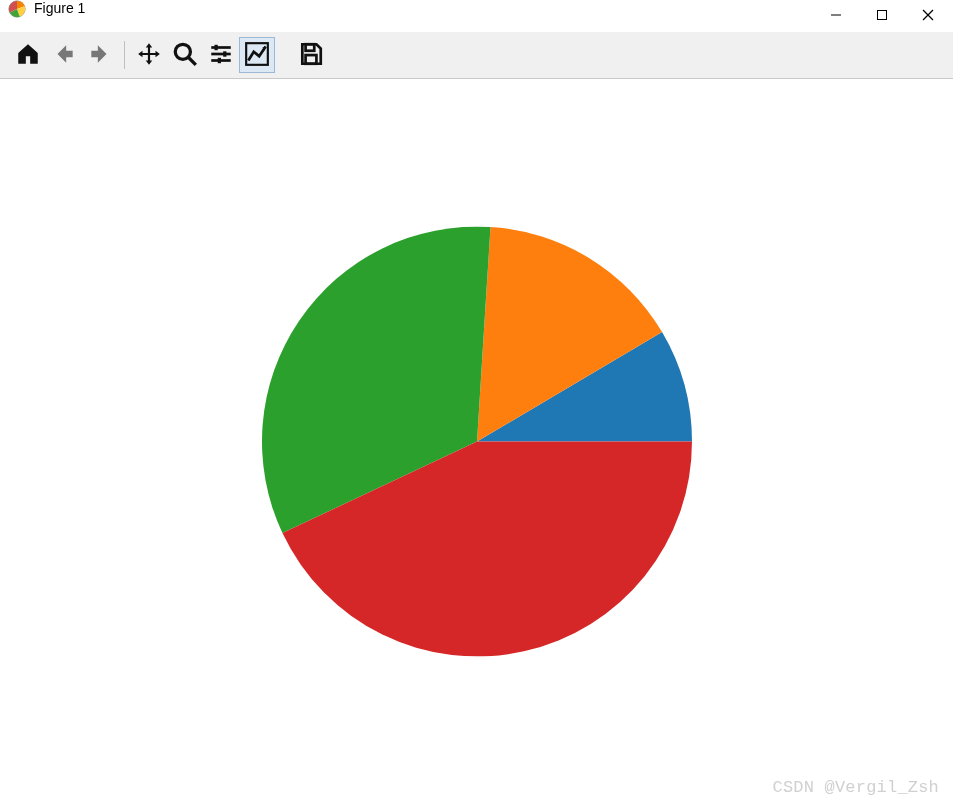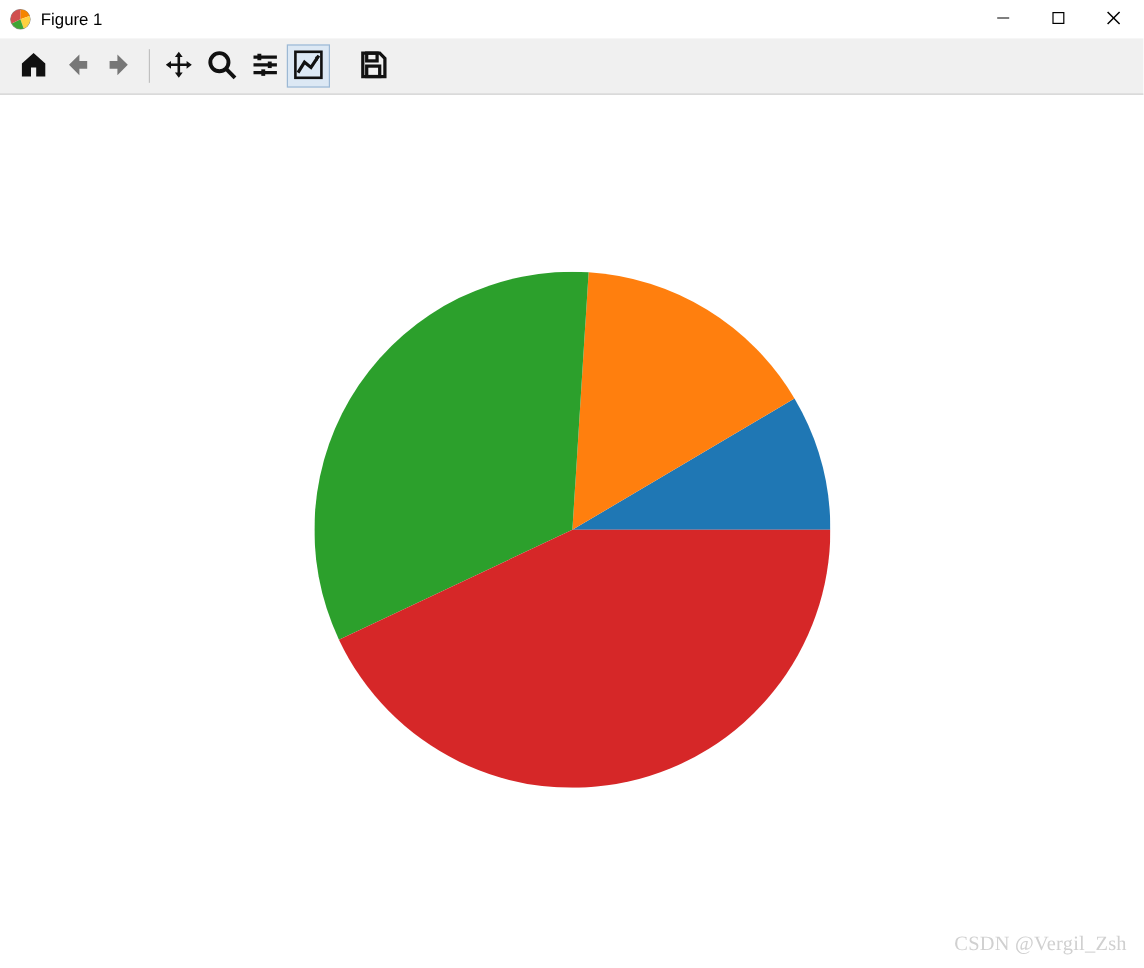--- a/index.html
+++ b/index.html
@@ -9,21 +9,20 @@
       background: #ffffff;
       font-family: "Segoe UI", Tahoma, sans-serif;
       font-size: 14px;
       color: #000;
       overflow: hidden;
       position: relative;
     }
     .titlebar {
       height: 32px;
       display: flex;
-      align-items: center;
       padding: 0 2px 0 8px;
       background: #ffffff;
     }
     .titlebar .app-icon {
       width: 18px;
       height: 18px;
       margin-right: 8px;
       display: inline-flex;
       align-items: center;
       justify-content: center;
@@ -87,21 +86,21 @@
       left: 50%;
       top: 50%;
       transform: translate(-50%, -50%);
     }
     .watermark {
       position: absolute;
       right: 14px;
       bottom: 10px;
       color: #d0d0d0;
       font-size: 17px;
-      font-family: Liberation Serif, serif;
+      font-family: Liberation Mono, monospace;
       letter-spacing: 0.2px;
     }
   </style>
 </head>
 <body>
 
 <div class="titlebar">
   <span class="app-icon">
     <svg viewBox="0 0 20 20">
       <circle cx="10" cy="10" r="9" fill="none" stroke="#888" stroke-width="1"></circle>

